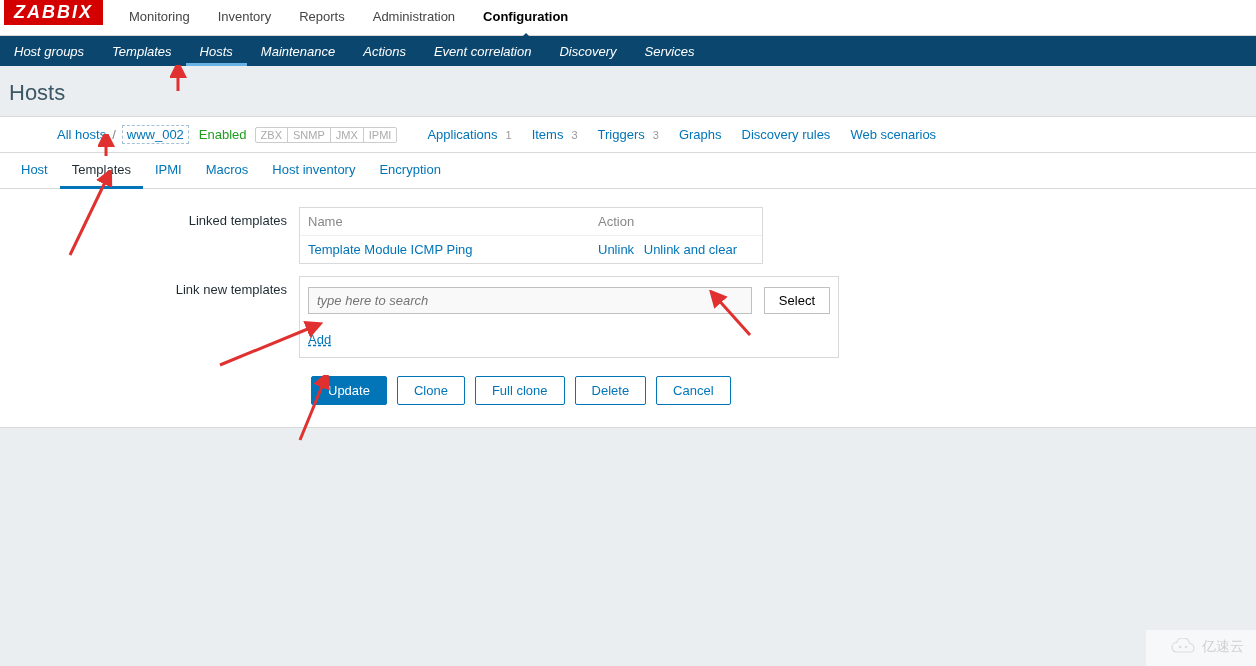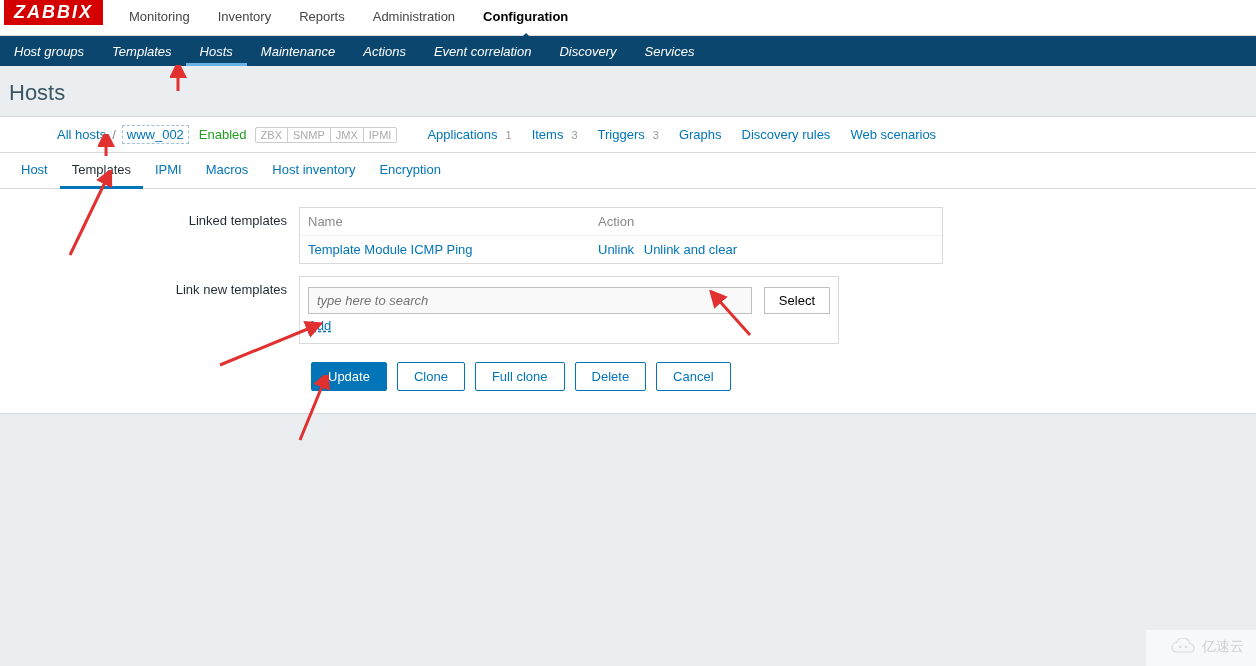--- a/index.html
+++ b/index.html
@@ -36,33 +36,33 @@
 .tabbar { background: #fff; padding: 0 9px; display: flex; border-bottom: 1px solid #d9d9d9; }
 .tab { padding: 9px 12px; color: #0275b8; cursor: pointer; font-size: 13px; }
 .tab.active { color: #1f2c33; border-bottom: 3px solid #0275b8; margin-bottom: -1px; }
 
 
 .form-area { background: #fff; padding: 18px 9px 22px; border-bottom: 1px solid #d9d9d9; }
 .form-row { display: flex; align-items: flex-start; margin-bottom: 12px; }
 .form-label { width: 290px; text-align: right; padding-right: 12px; padding-top: 6px; color: #1f2c33; font-size: 13px; }
 
 
-.linked-box { border: 1px solid #d9d9d9; width: 644px; }
+.linked-box { border: 1px solid #d9d9d9; width: 464px; }
 .linked-head { display: flex; background: #fff; border-bottom: 1px solid #eee; }
 .linked-head .col-name { width: 290px; padding: 6px 8px; color: #888; }
 .linked-head .col-action { flex: 1; padding: 6px 8px; color: #888; }
 .linked-row { display: flex; }
 .linked-row .col-name { width: 290px; padding: 6px 8px; }
 .linked-row .col-name a { color: #0275b8; text-decoration: none; }
 .linked-row .col-action { flex: 1; padding: 6px 8px; }
 .linked-row .col-action a { color: #0275b8; text-decoration: none; margin-right: 6px; }
 
 
 .newtpl-box { border: 1px solid #d9d9d9; width: 540px; padding: 10px 8px; }
-.newtpl-top { display: flex; gap: 12px; margin-bottom: 4px; }
+.newtpl-top { display: flex; gap: 12px; margin-bottom: 18px; }
 .search-input { flex: 1; border: 1px solid #c0c0c0; background: #f9f9f9; color: #888; padding: 5px 8px; font-size: 13px; font-style: italic; }
 .select-btn { border: 1px solid #c0c0c0; background: #fff; padding: 5px 14px; cursor: pointer; font-size: 13px; }
 .add-link { color: #0275b8; text-decoration: underline; text-decoration-style: dashed; cursor: pointer; }
 
 
 .btn-row { margin-left: 302px; margin-top: 18px; display: flex; gap: 10px; }
 .btn { padding: 6px 16px; font-size: 13px; border-radius: 2px; cursor: pointer; }
 .btn-primary { background: #0275b8; color: #fff; border: 1px solid #0275b8; }
 .btn-secondary { background: #fff; color: #0275b8; border: 1px solid #0275b8; }
 

